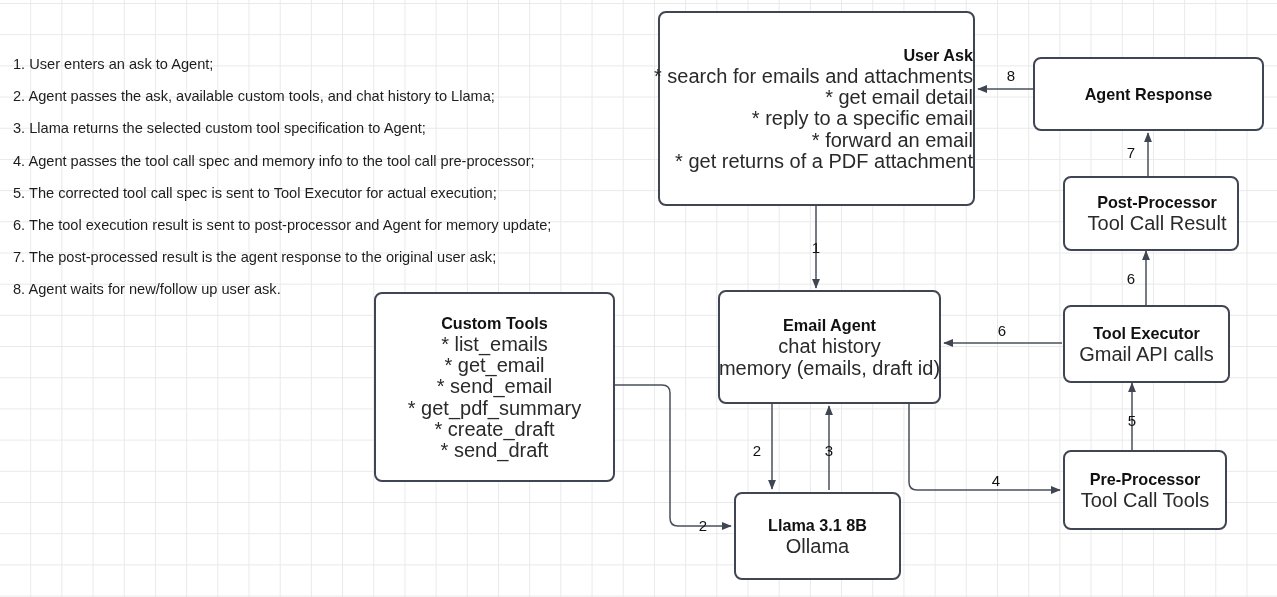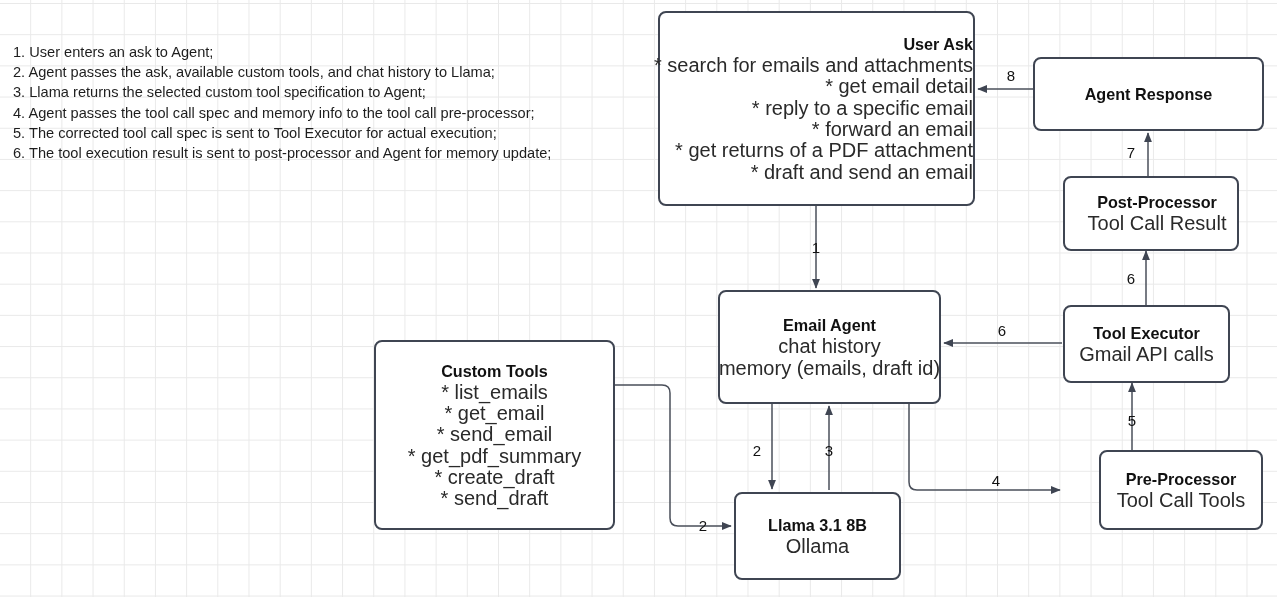--- a/index.html
+++ b/index.html
@@ -32,20 +32,21 @@
     left: 13px;
     top: 42px;
     width: 630px;
   }
   .legend-line {
     font-family: "Liberation Sans", sans-serif;
     font-size: 14.6px;
     line-height: 20.2px;
     color: #1d1d1d;
     white-space: nowrap;
+    margin-top: 12px;
   }
   .node-box {
     position: absolute;
     box-sizing: border-box;
     background: #ffffff;
     border: 2px solid #3f4552;
     border-radius: 8px;
     display: flex;
     flex-direction: column;
     align-items: center;
@@ -111,58 +112,59 @@
     </g>
   </svg>
 
   <div class="legend">
     <div class="legend-line">1. User enters an ask to Agent;</div>
     <div class="legend-line">2. Agent passes the ask, available custom tools, and chat history to Llama;</div>
     <div class="legend-line">3. Llama returns the selected custom tool specification to Agent;</div>
     <div class="legend-line">4. Agent passes the tool call spec and memory info to the tool call pre-processor;</div>
     <div class="legend-line">5. The corrected tool call spec is sent to Tool Executor for actual execution;</div>
     <div class="legend-line">6. The tool execution result is sent to post-processor and Agent for memory update;</div>
+    <div class="legend-line">7. The post-processed result is the agent response to the original user ask;</div>
+    <div class="legend-line">8. Agent waits for new/follow up user ask.</div>
   </div>
 
   <div class="node-box" style="left:658px; top:11px; width:317px; height:195px;align-items:flex-end;">
     <div class="node-title">User Ask</div>
     <div class="node-sub">* search for emails and attachments</div>
     <div class="node-sub">* get email detail</div>
     <div class="node-sub">* reply to a specific email</div>
     <div class="node-sub">* forward an email</div>
     <div class="node-sub">* get returns of a PDF attachment</div>
-    <div class="node-sub">* draft and send an email</div>
   </div>
 
   <div class="node-box" style="left:1033px; top:57px; width:231px; height:74px;">
     <div class="node-title">Agent Response</div>
   </div>
 
   <div class="node-box" style="left:1063px; top:176px; width:176px; height:75px;padding-left:12px;">
     <div class="node-title">Post-Processor</div>
     <div class="node-sub">Tool Call Result</div>
   </div>
 
   <div class="node-box" style="left:1063px; top:305px; width:167px; height:78px;">
     <div class="node-title">Tool Executor</div>
     <div class="node-sub">Gmail API calls</div>
   </div>
 
-  <div class="node-box" style="left:1063px; top:450px; width:164px; height:80px;margin-left:36px;">
+  <div class="node-box" style="left:1063px; top:450px; width:164px; height:80px;">
     <div class="node-title">Pre-Processor</div>
     <div class="node-sub">Tool Call Tools</div>
   </div>
 
   <div class="node-box" style="left:718px; top:290px; width:223px; height:114px;">
     <div class="node-title">Email Agent</div>
     <div class="node-sub">chat history</div>
     <div class="node-sub">memory (emails, draft id)</div>
   </div>
 
-  <div class="node-box" style="left:374px; top:292px; width:241px; height:190px;margin-top:48px;">
+  <div class="node-box" style="left:374px; top:292px; width:241px; height:190px;">
     <div class="node-title">Custom Tools</div>
     <div class="node-sub">* list_emails</div>
     <div class="node-sub">* get_email</div>
     <div class="node-sub">* send_email</div>
     <div class="node-sub">* get_pdf_summary</div>
     <div class="node-sub">* create_draft</div>
     <div class="node-sub">* send_draft</div>
   </div>
 
   <div class="node-box" style="left:734px; top:492px; width:167px; height:88px;">

